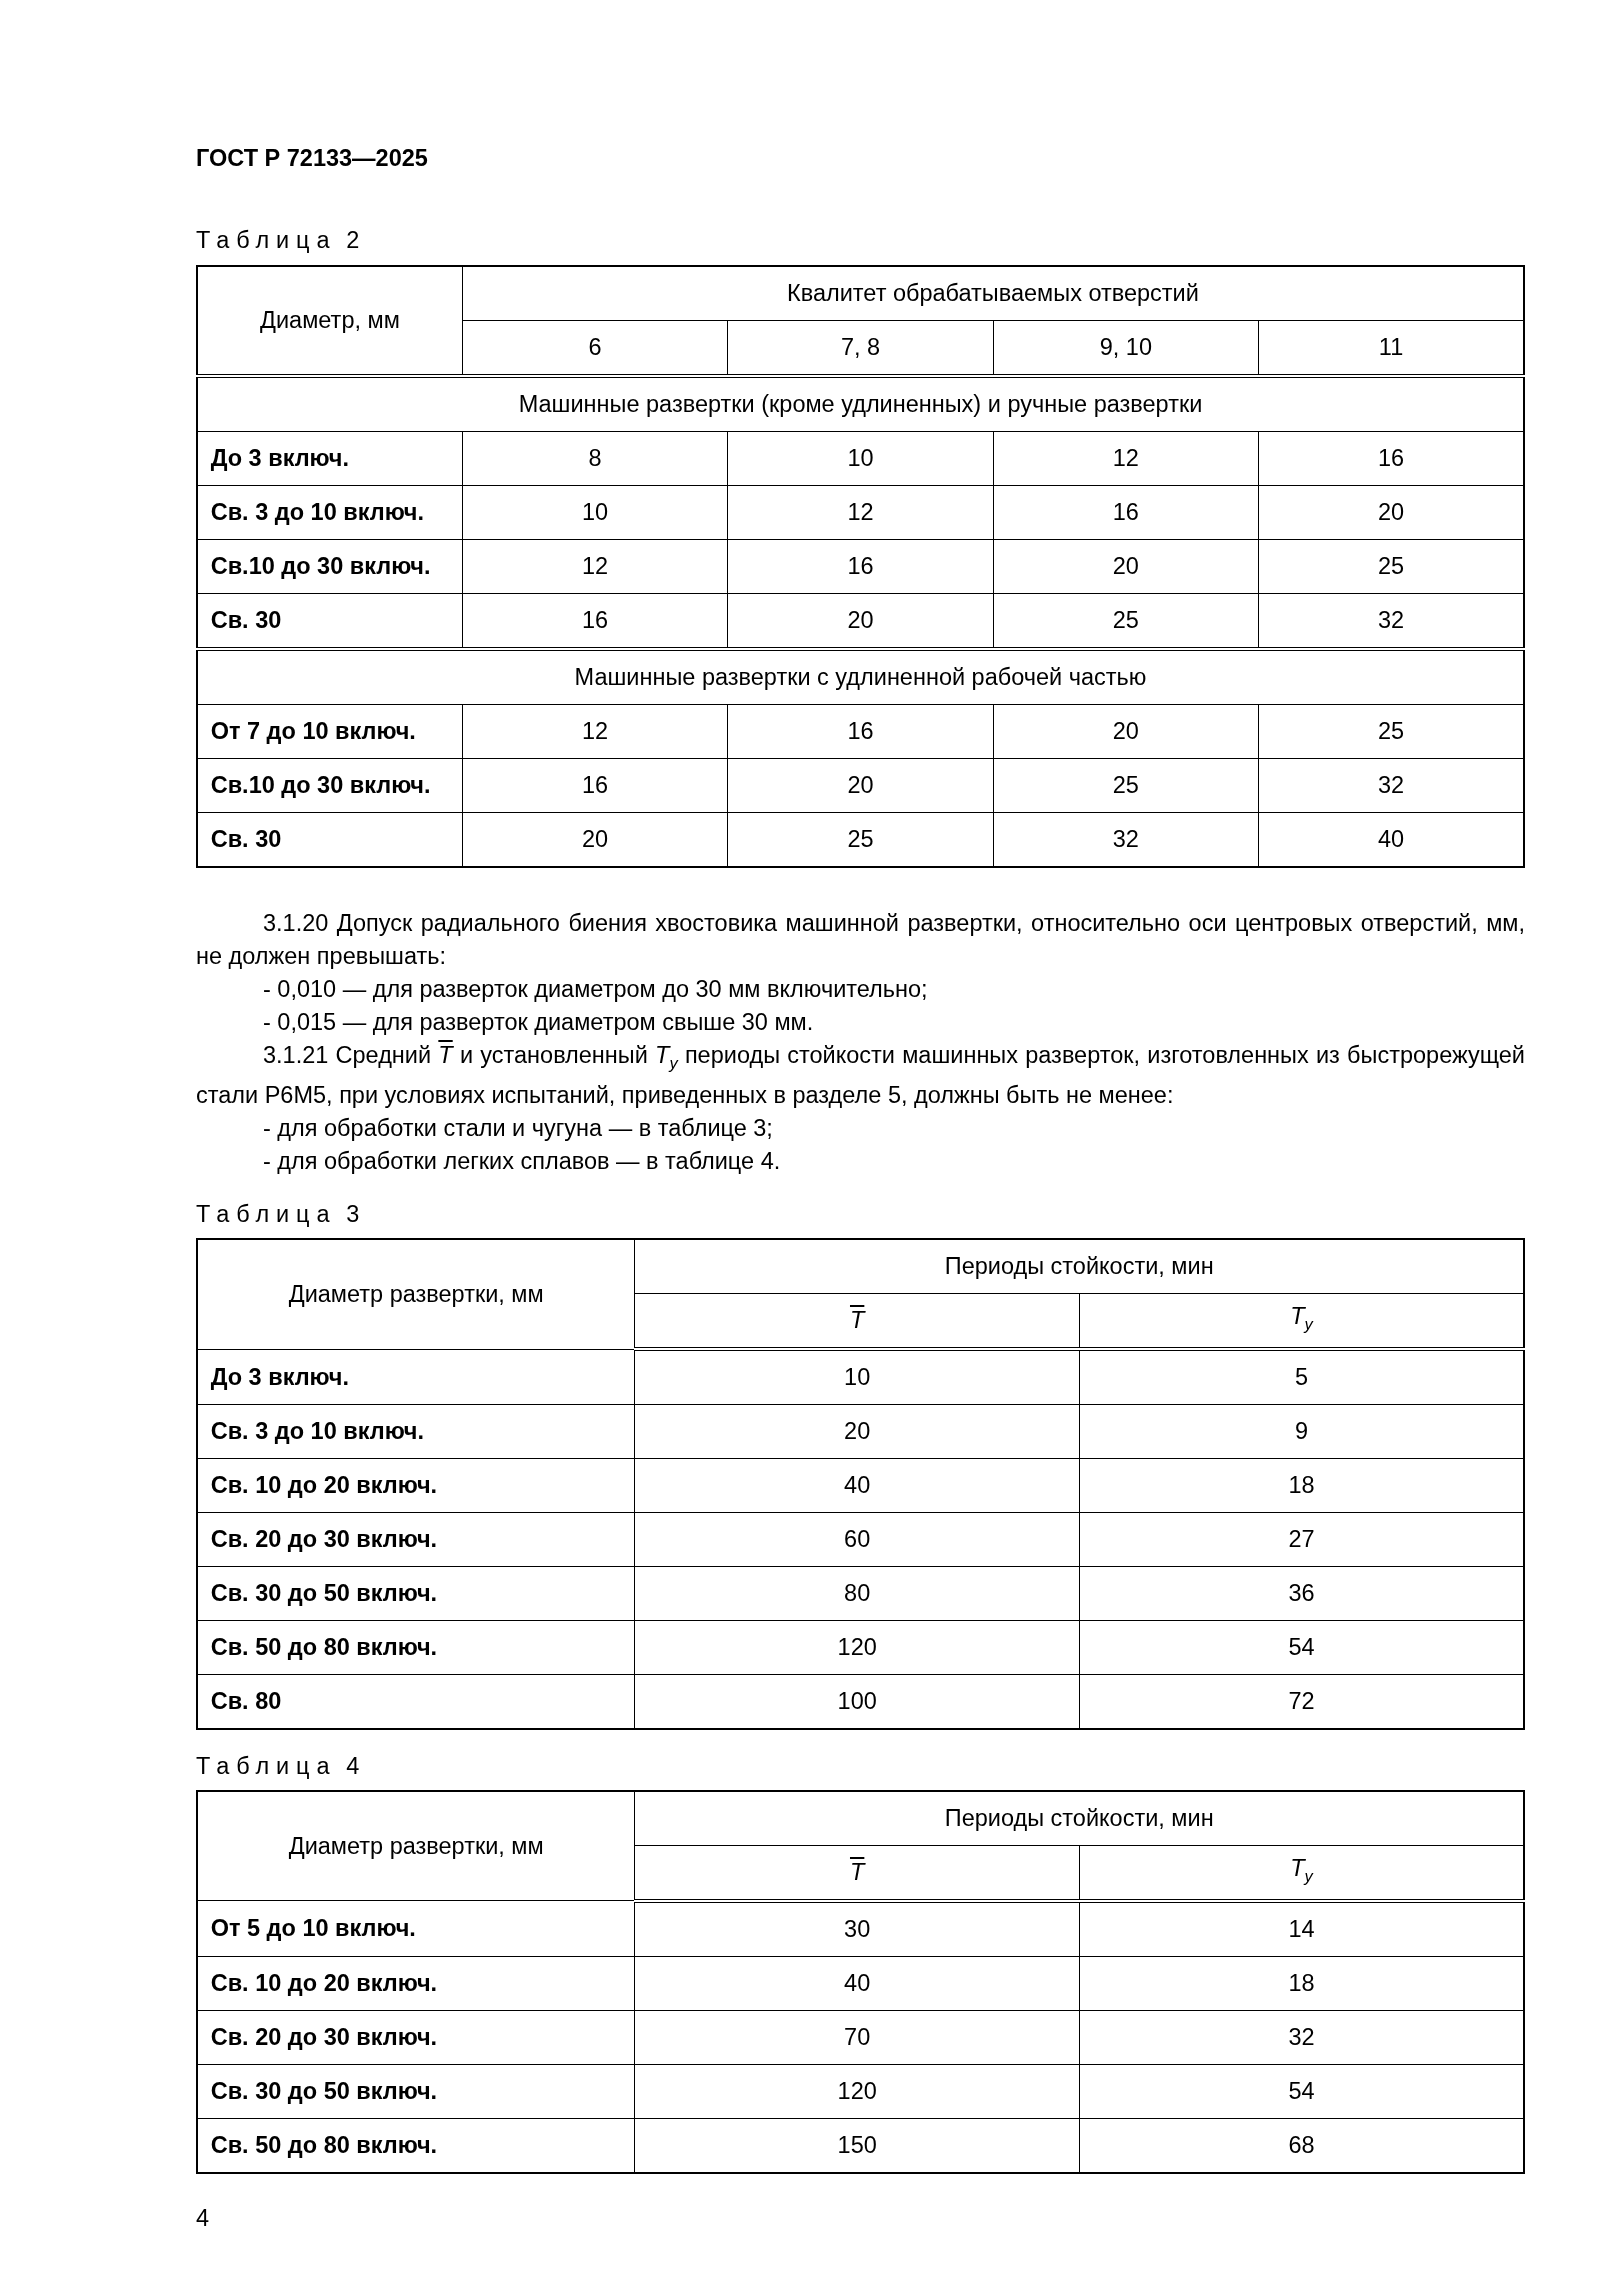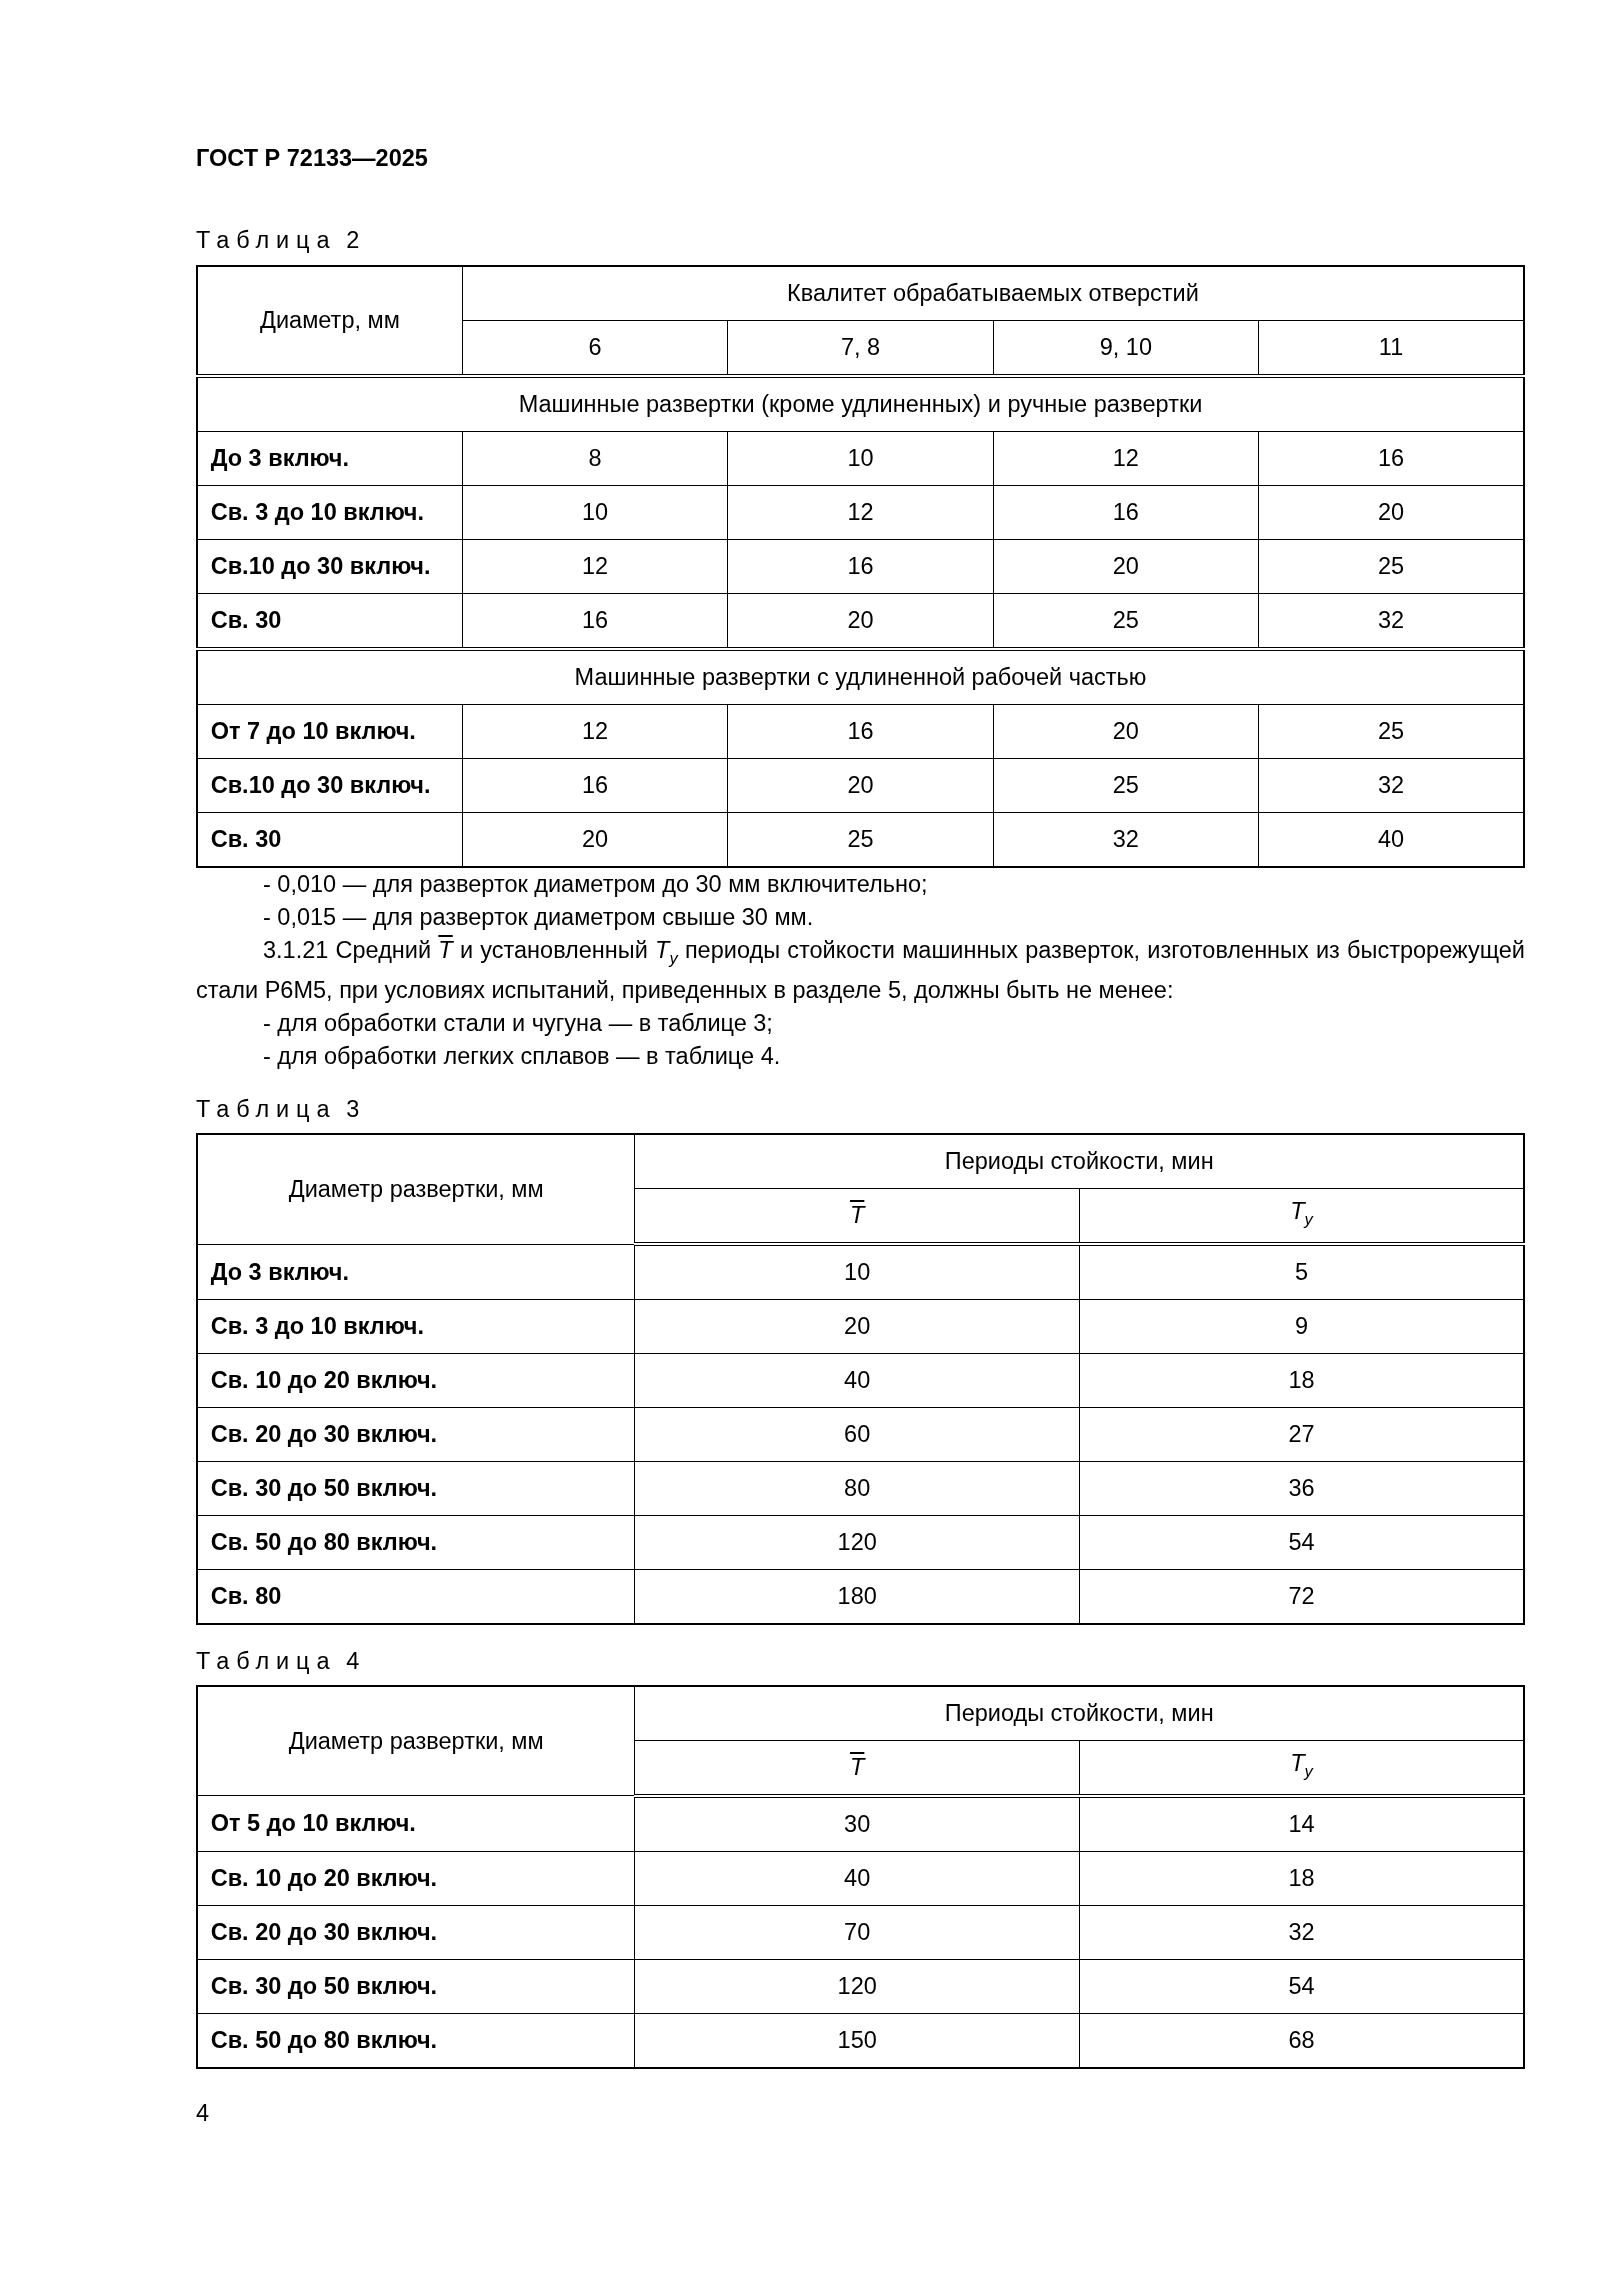--- a/index.html
+++ b/index.html
@@ -128,20 +128,21 @@
       <tr>
         <td class="lbl">Св. 30</td>
         <td>20</td>
         <td>25</td>
         <td>32</td>
         <td>40</td>
       </tr>
     </tbody>
   </table>
 
+  <p class="para first">3.1.20 Допуск радиального биения хвостовика машинной развертки, относительно оси центровых отверстий, мм, не должен превышать:</p>
   <p class="hang">- 0,010 — для разверток диаметром до 30 мм включительно;</p>
   <p class="hang">- 0,015 — для разверток диаметром свыше 30 мм.</p>
 
   <p class="para"><span>3.1.21 Средний </span><span class="t-mean">T</span><span> и установленный </span><span class="t-ital">T</span><sub class="t-sub">у</sub><span> периоды стойкости машинных разверток, изготовленных из быстрорежущей стали Р6М5, при условиях испытаний, приведенных в разделе 5, должны быть не менее:</span></p>
   <p class="hang">- для обработки стали и чугуна — в таблице 3;</p>
   <p class="hang">- для обработки легких сплавов — в таблице 4.</p>
 
   <div class="table-caption mt-md">
     <span class="caption-word">Таблица</span><span class="caption-num">3</span>
   </div>
@@ -186,21 +187,21 @@
         <td>80</td>
         <td>36</td>
       </tr>
       <tr>
         <td class="lbl">Св. 50 до 80 включ.</td>
         <td>120</td>
         <td>54</td>
       </tr>
       <tr>
         <td class="lbl">Св. 80</td>
-        <td>180</td>
+        <td>100</td>
         <td>72</td>
       </tr>
     </tbody>
   </table>
 
   <div class="table-caption mt-md">
     <span class="caption-word">Таблица</span><span class="caption-num">4</span>
   </div>
 
   <table class="gost t34">

